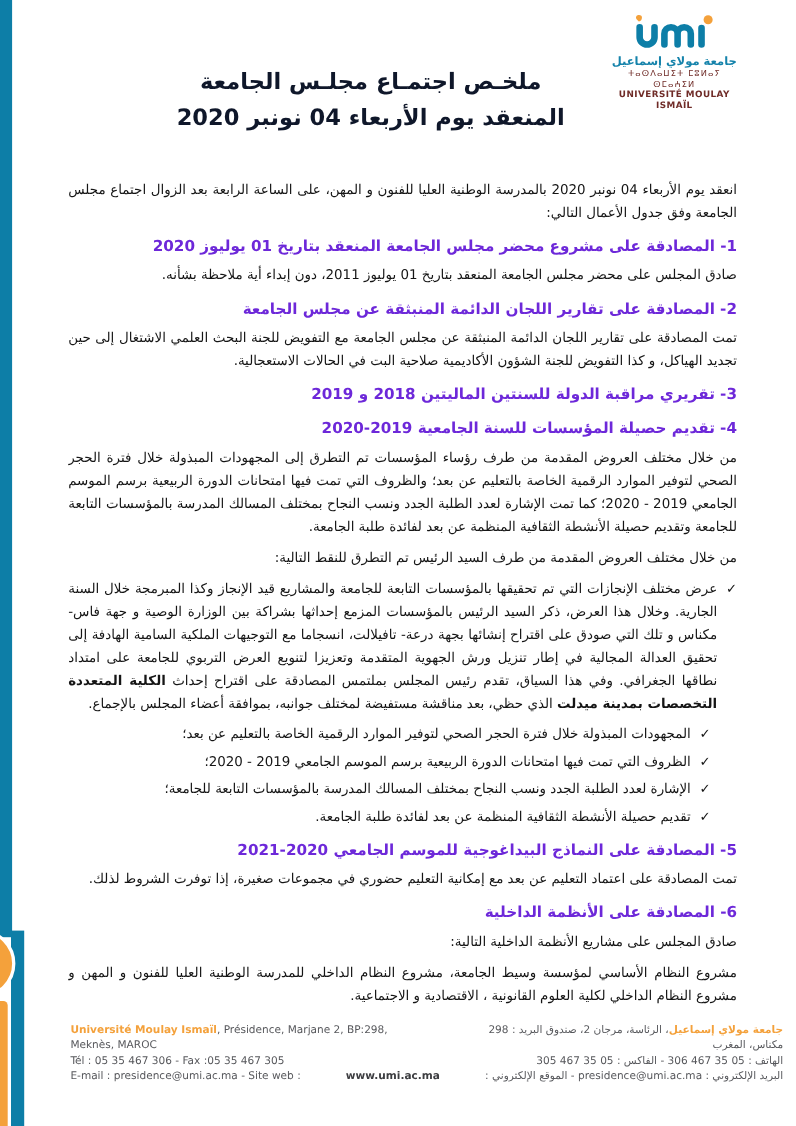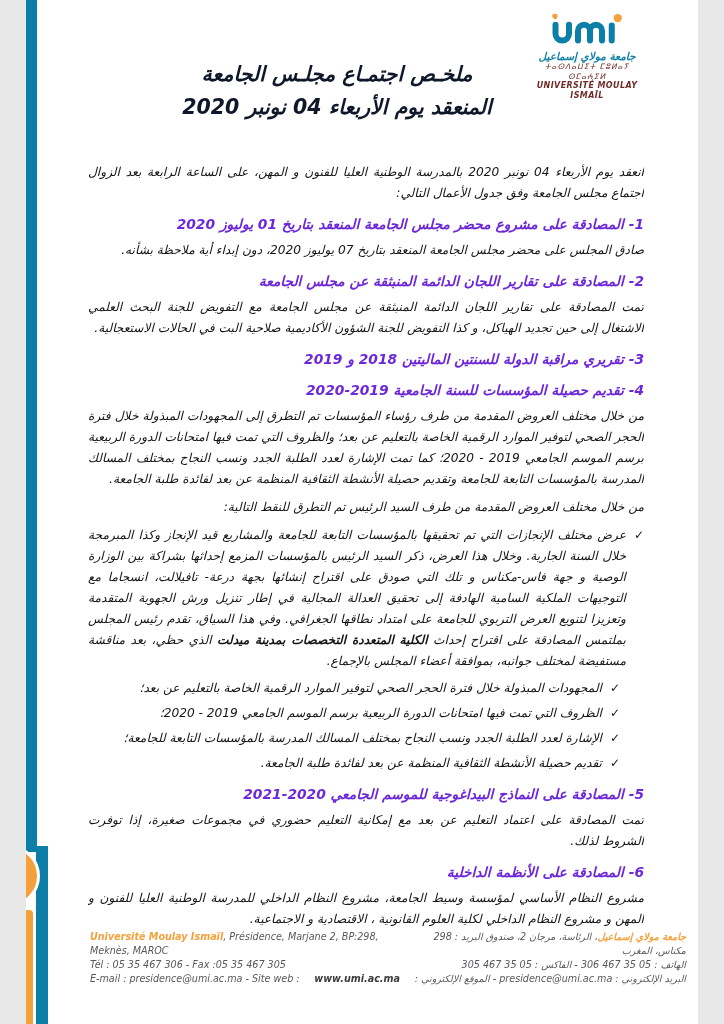--- a/index.html
+++ b/index.html
@@ -1,17 +1,17 @@
 <!DOCTYPE html>
 <html><head>
 <meta charset="utf-8">
 <style>
   html,body{margin:0;padding:0;}
   body{background:#e8e8e8;font-family:"DejaVu Sans",sans-serif;}
-  .page{position:relative;width:672px;height:1024px;background:#ffffff;margin:0 auto;overflow:hidden;font-style:italic;}
+  .page{position:relative;width:724px;height:1024px;background:#ffffff;margin:0 auto;overflow:hidden;}
 
   
   .bar-main{position:absolute;left:0;top:0;width:11px;height:852px;background:#0d7ea7;}
   .bar-bottom{position:absolute;left:10px;top:846px;width:12px;height:178px;background:#0d7ea7;}
   .decor-circle{position:absolute;left:-48px;top:845px;width:56px;height:56px;border-radius:50%;
     background:#f4a13b;border:3px solid #ffffff;box-sizing:content-box;}
   .bar-orange{position:absolute;left:0;top:910px;width:7px;height:114px;background:#f4a13b;border-radius:0 4px 0 0;}
 
   
   .logo{position:absolute;top:12px;right:52px;width:118px;text-align:center;}
@@ -73,21 +73,21 @@
 
   <div class="title">
     <div>ملخـص اجتمـاع مجلـس الجامعة</div>
     <div>المنعقد يوم الأربعاء 04 نونبر 2020</div>
   </div>
 
   <div class="content">
     <p>انعقد يوم الأربعاء 04 نونبر 2020 بالمدرسة الوطنية العليا للفنون و المهن، على الساعة الرابعة بعد الزوال اجتماع مجلس الجامعة وفق جدول الأعمال التالي:</p>
 
     <div class="sec-heading">1- المصادقة على مشروع محضر مجلس الجامعة المنعقد بتاريخ 01 يوليوز 2020</div>
-    <p>صادق المجلس على محضر مجلس الجامعة المنعقد بتاريخ 07 يوليوز 2020، دون إبداء أية ملاحظة بشأنه.</p>
+    <p>صادق المجلس على محضر مجلس الجامعة المنعقد بتاريخ 01 يوليوز 2011، دون إبداء أية ملاحظة بشأنه.</p>
 
     <div class="sec-heading">2- المصادقة على تقارير اللجان الدائمة المنبثقة عن مجلس الجامعة</div>
     <p>تمت المصادقة على تقارير اللجان الدائمة المنبثقة عن مجلس الجامعة مع التفويض للجنة البحث العلمي الاشتغال إلى حين تجديد الهياكل، و كذا التفويض للجنة الشؤون الأكاديمية صلاحية البت في الحالات الاستعجالية.</p>
 
     <div class="sec-heading">3- تقريري مراقبة الدولة للسنتين الماليتين 2018 و 2019</div>
 
     <div class="sec-heading">4- تقديم حصيلة المؤسسات للسنة الجامعية 2019‏-‏2020</div>
     <p>من خلال مختلف العروض المقدمة من طرف رؤساء المؤسسات تم التطرق إلى المجهودات المبذولة خلال فترة الحجر الصحي لتوفير الموارد الرقمية الخاصة بالتعليم عن بعد؛ والظروف التي تمت فيها امتحانات الدورة الربيعية برسم الموسم الجامعي 2019 - 2020؛ كما تمت الإشارة لعدد الطلبة الجدد ونسب النجاح بمختلف المسالك المدرسة بالمؤسسات التابعة للجامعة وتقديم حصيلة الأنشطة الثقافية المنظمة عن بعد لفائدة طلبة الجامعة.</p>
     <p>من خلال مختلف العروض المقدمة من طرف السيد الرئيس تم التطرق للنقط التالية:</p>
 
@@ -110,20 +110,21 @@
     </div>
     <div class="bullet sub">
       <span class="check">✓</span>
       <p class="btxt">تقديم حصيلة الأنشطة الثقافية المنظمة عن بعد لفائدة طلبة الجامعة.</p>
     </div>
 
     <div class="sec-heading">5- المصادقة على النماذج البيداغوجية للموسم الجامعي 2020‏-‏2021</div>
     <p>تمت المصادقة على اعتماد التعليم عن بعد مع إمكانية التعليم حضوري في مجموعات صغيرة، إذا توفرت الشروط لذلك.</p>
 
     <div class="sec-heading">6- المصادقة على الأنظمة الداخلية</div>
+    <p>صادق المجلس على مشاريع الأنظمة الداخلية التالية:</p>
     <p>مشروع النظام الأساسي لمؤسسة وسيط الجامعة، مشروع النظام الداخلي للمدرسة الوطنية العليا للفنون و المهن و مشروع النظام الداخلي لكلية العلوم القانونية ، الاقتصادية و الاجتماعية.</p>
 
   </div>
 
   <div class="footer">
     <div class="f-row">
       <div class="f-fr">
         <div><span class="orange-name">Université Moulay Ismaïl</span><span>, Présidence, Marjane 2, BP:298,</span></div>
         <div>Meknès, MAROC</div>
         <div>Tél : 05 35 467 306 - Fax :05 35 467 305</div>

